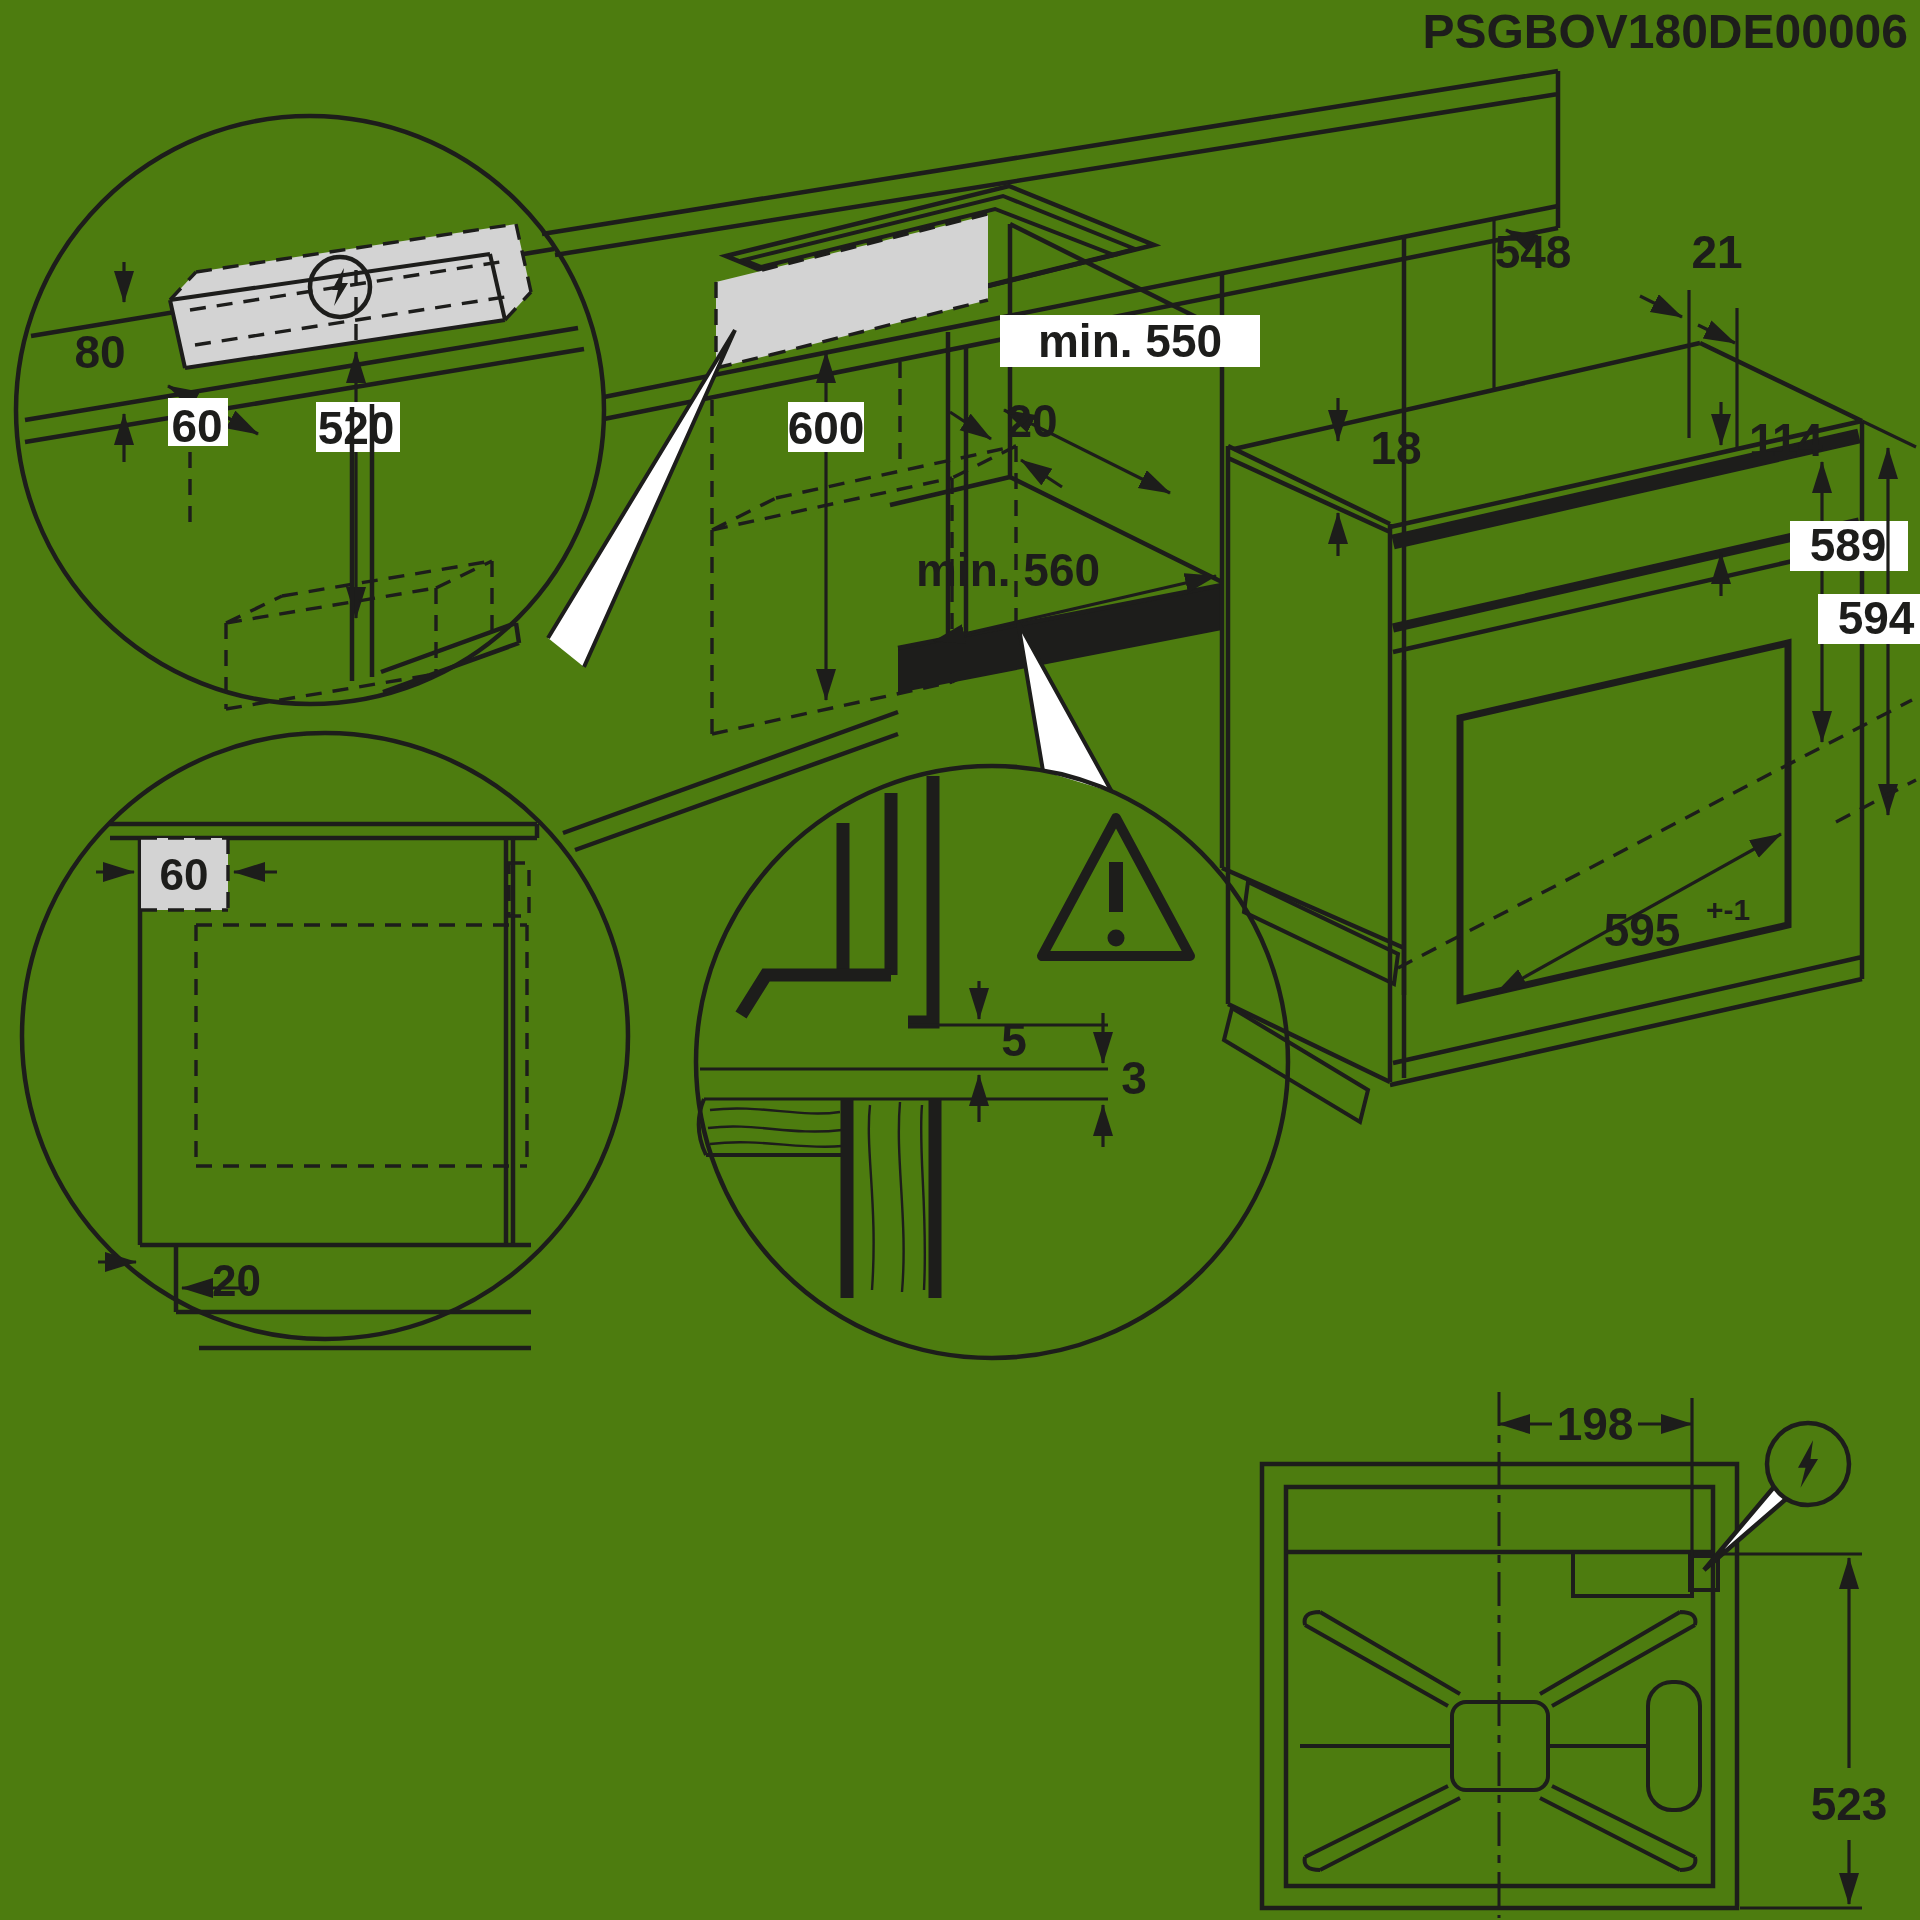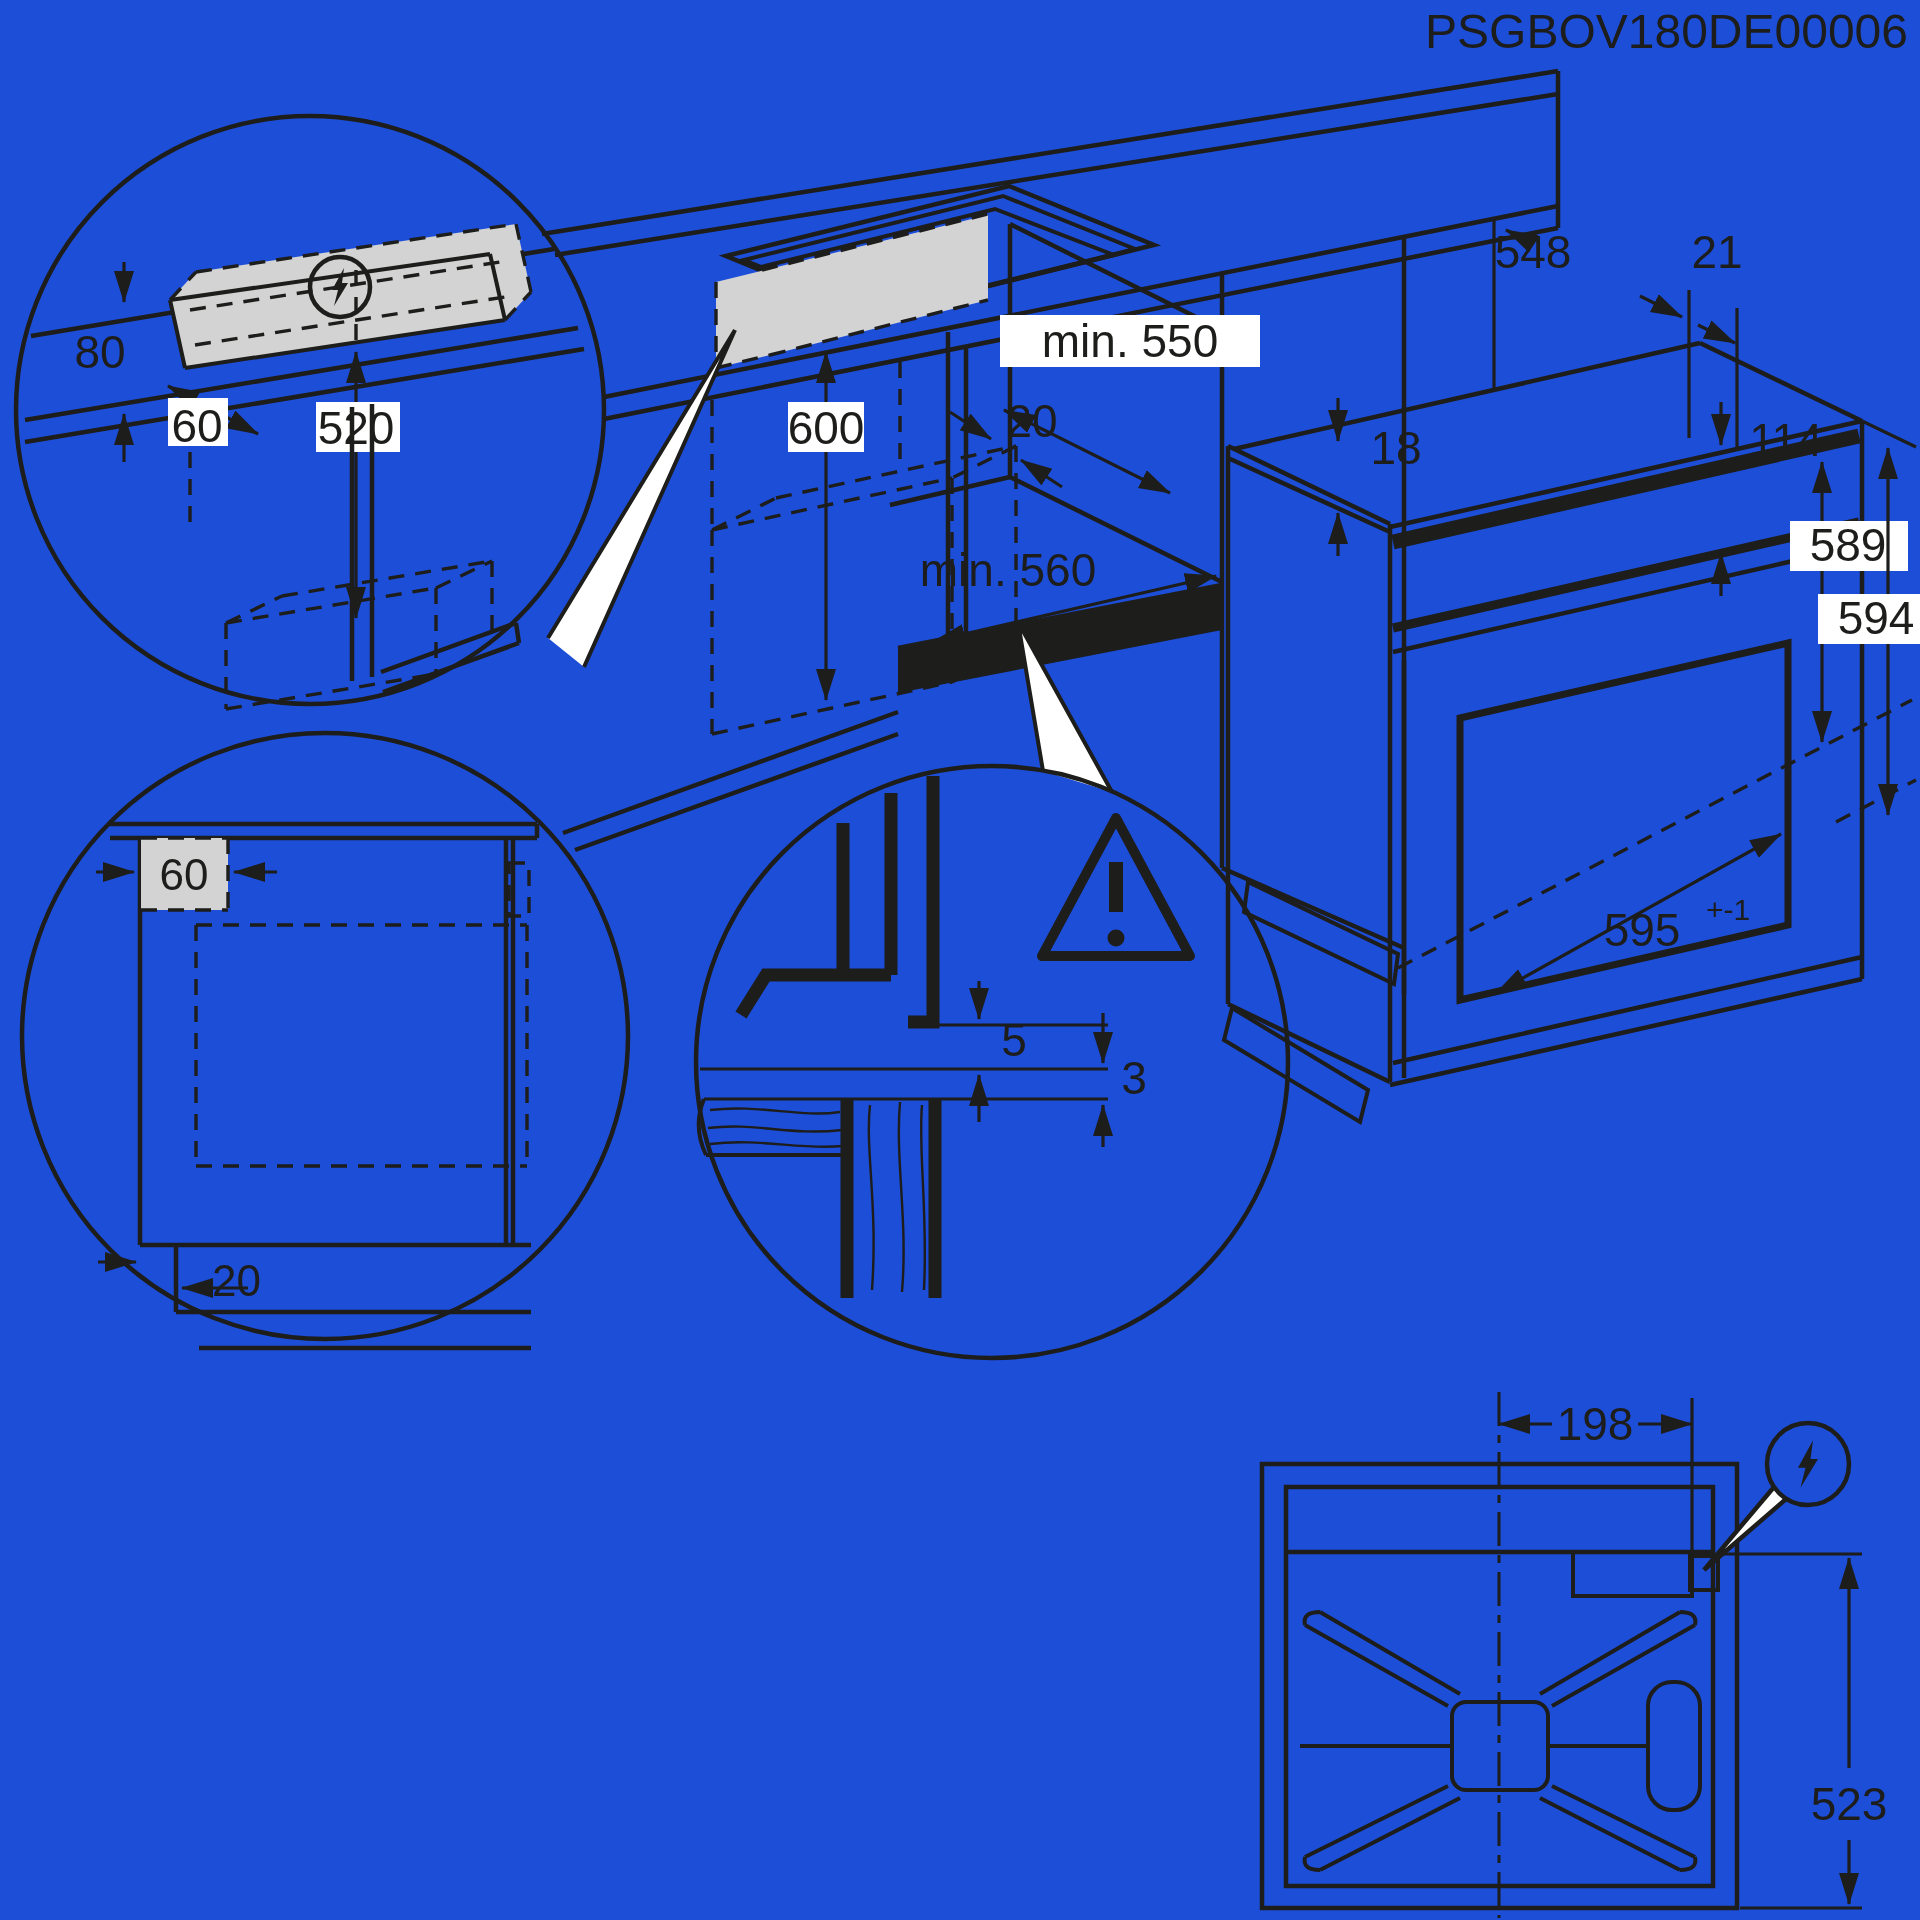--- a/index.html
+++ b/index.html
@@ -1,17 +1,17 @@
 <!DOCTYPE html>
 <html><head>
 <meta charset="utf-8">
 <style>
   html,body{margin:0;padding:0;background:#ffffff;}
-  .page{width:1920px;height:1920px;position:relative;background:#1d4ed8;
-        font-family:"Liberation Sans","DejaVu Sans",sans-serif;}
+  .page{width:1920px;height:1920px;position:relative;background:#4d7c0f;
+        font-family:"Liberation Sans","DejaVu Sans",sans-serif;font-weight:bold;}
   svg{display:block}
   svg text{font-family:"Liberation Sans","DejaVu Sans",sans-serif;fill:#1d1d1b;}
   .dim{font-size:46px;}
   .dim-s{font-size:44px;}
   .sup{font-size:30px;}
   .hdr{font-size:48px;}
   .ln{stroke:#1d1d1b;fill:none;stroke-width:4.5;}
   .ln3{stroke:#1d1d1b;fill:none;stroke-width:3.2;}
   .ln4{stroke:#1d1d1b;fill:none;stroke-width:4;}
   .ln7{stroke:#1d1d1b;fill:none;stroke-width:7;}

